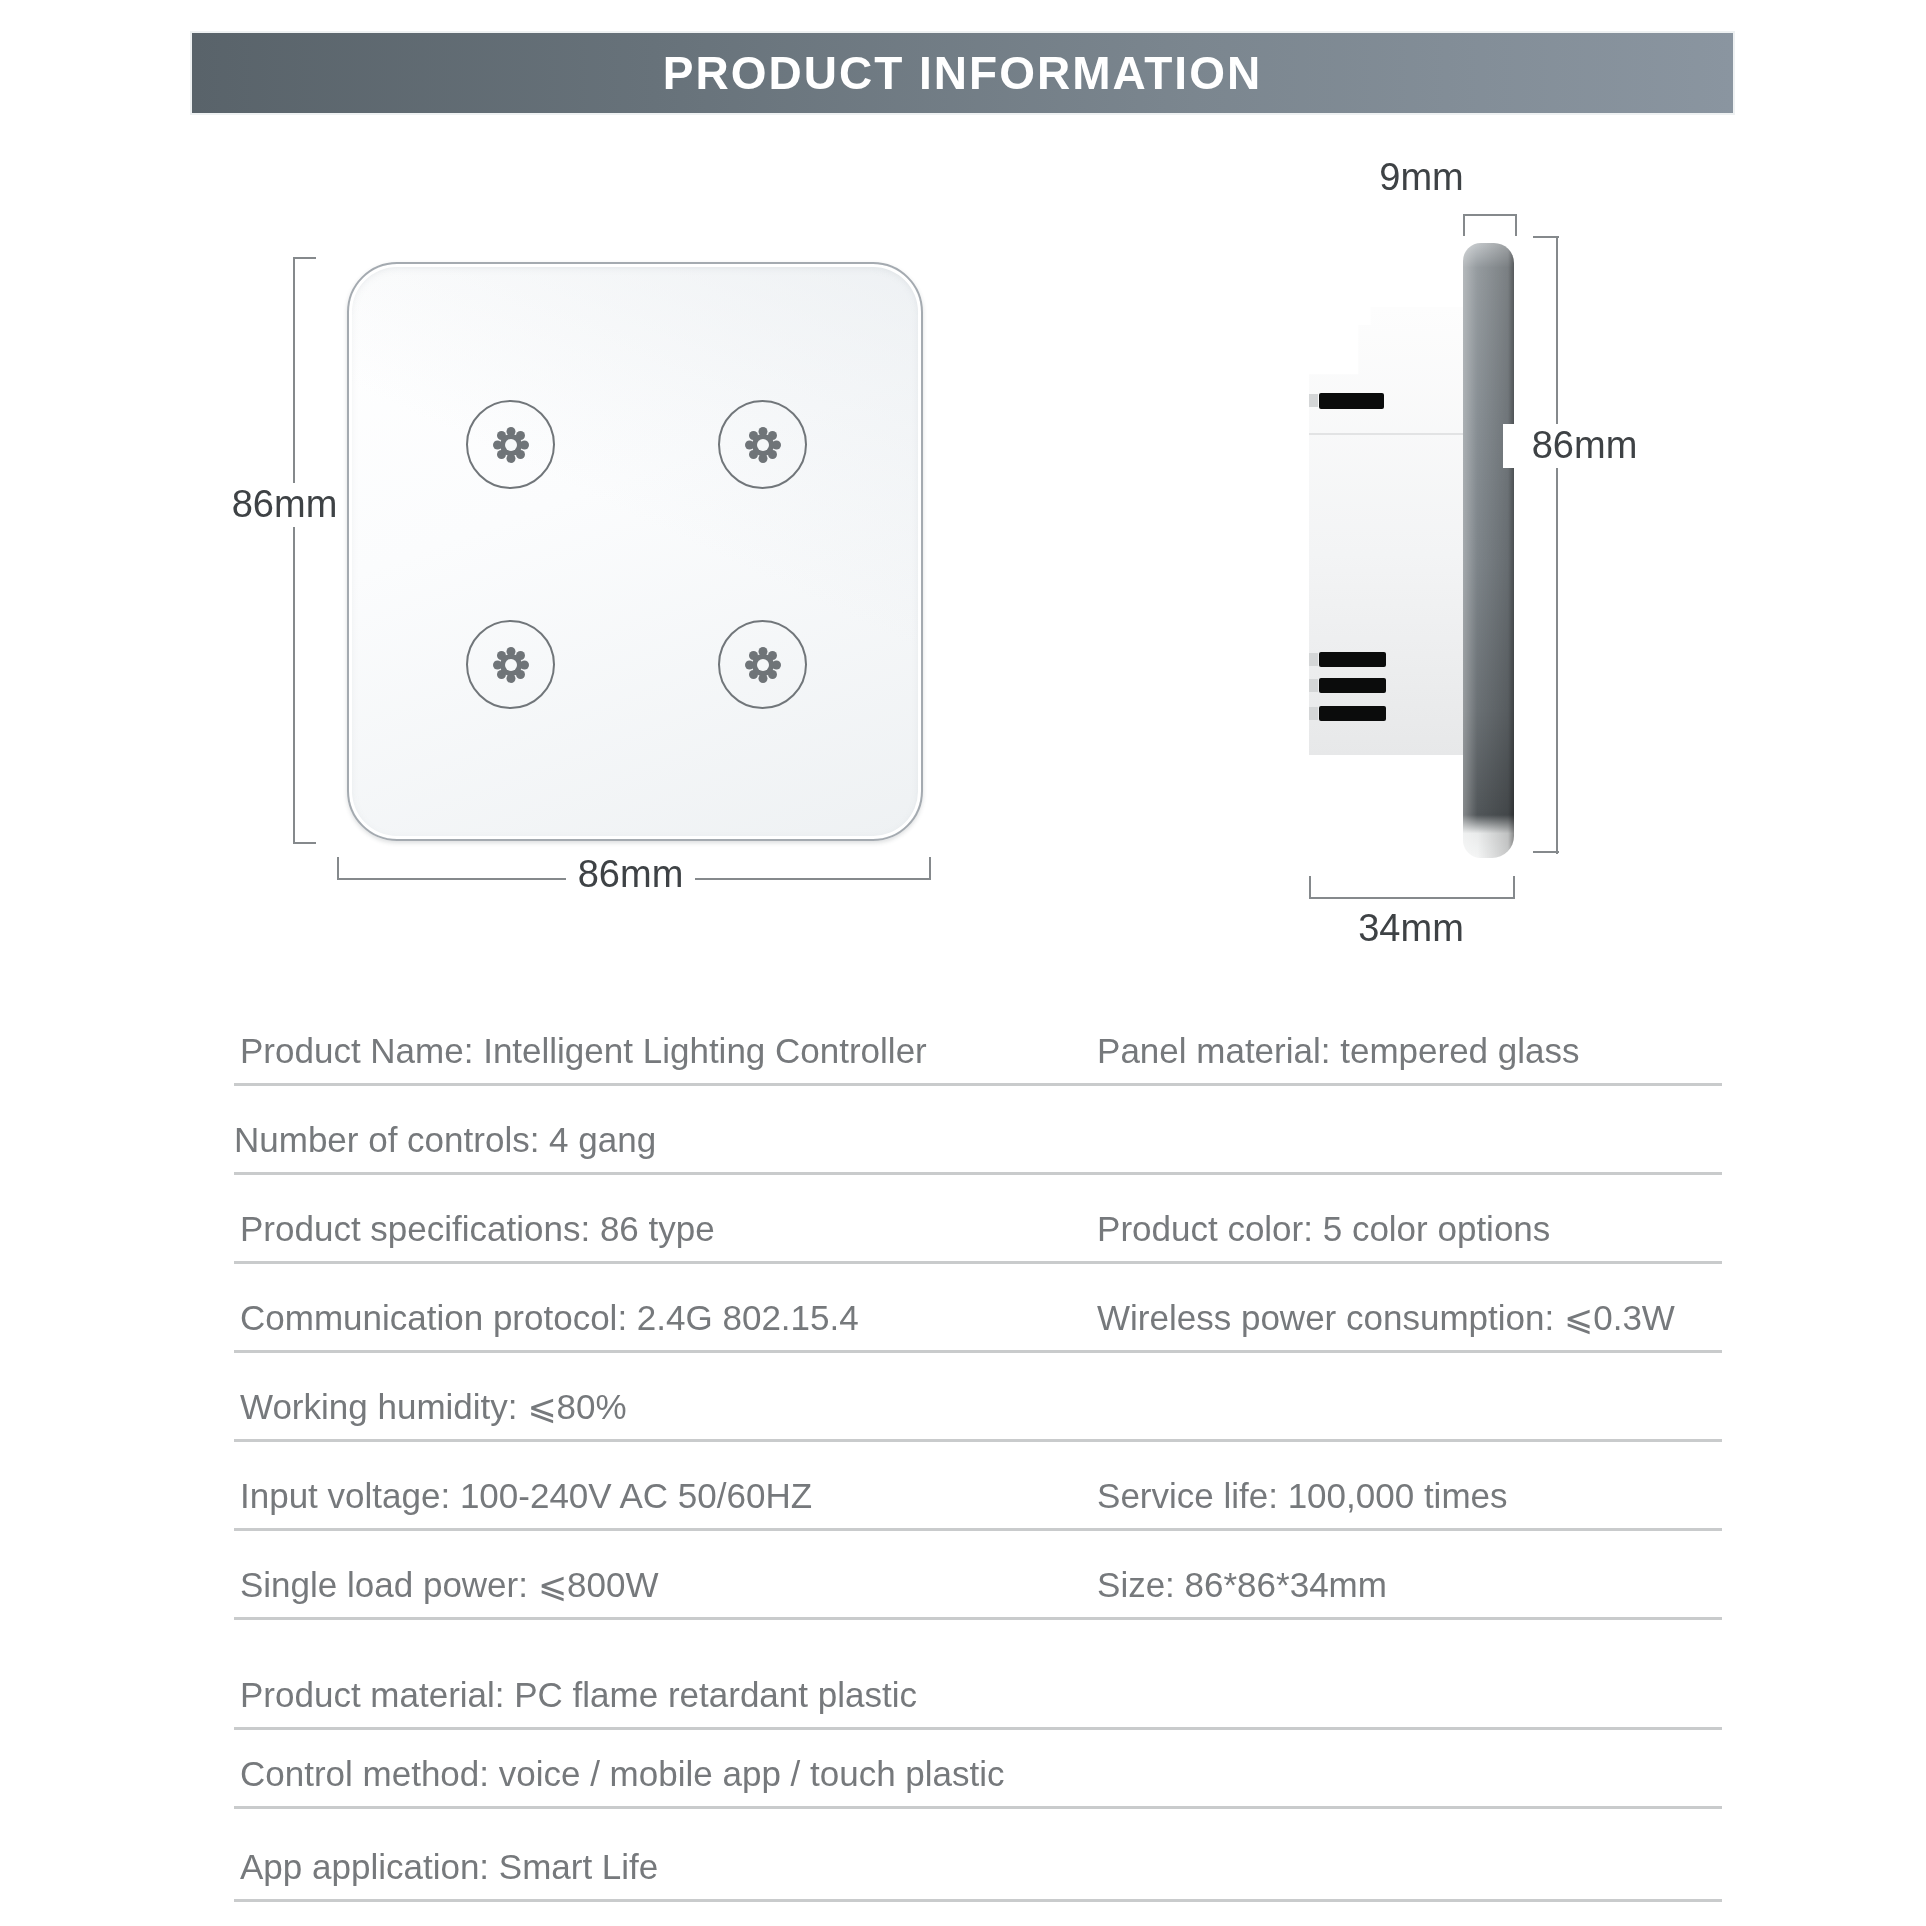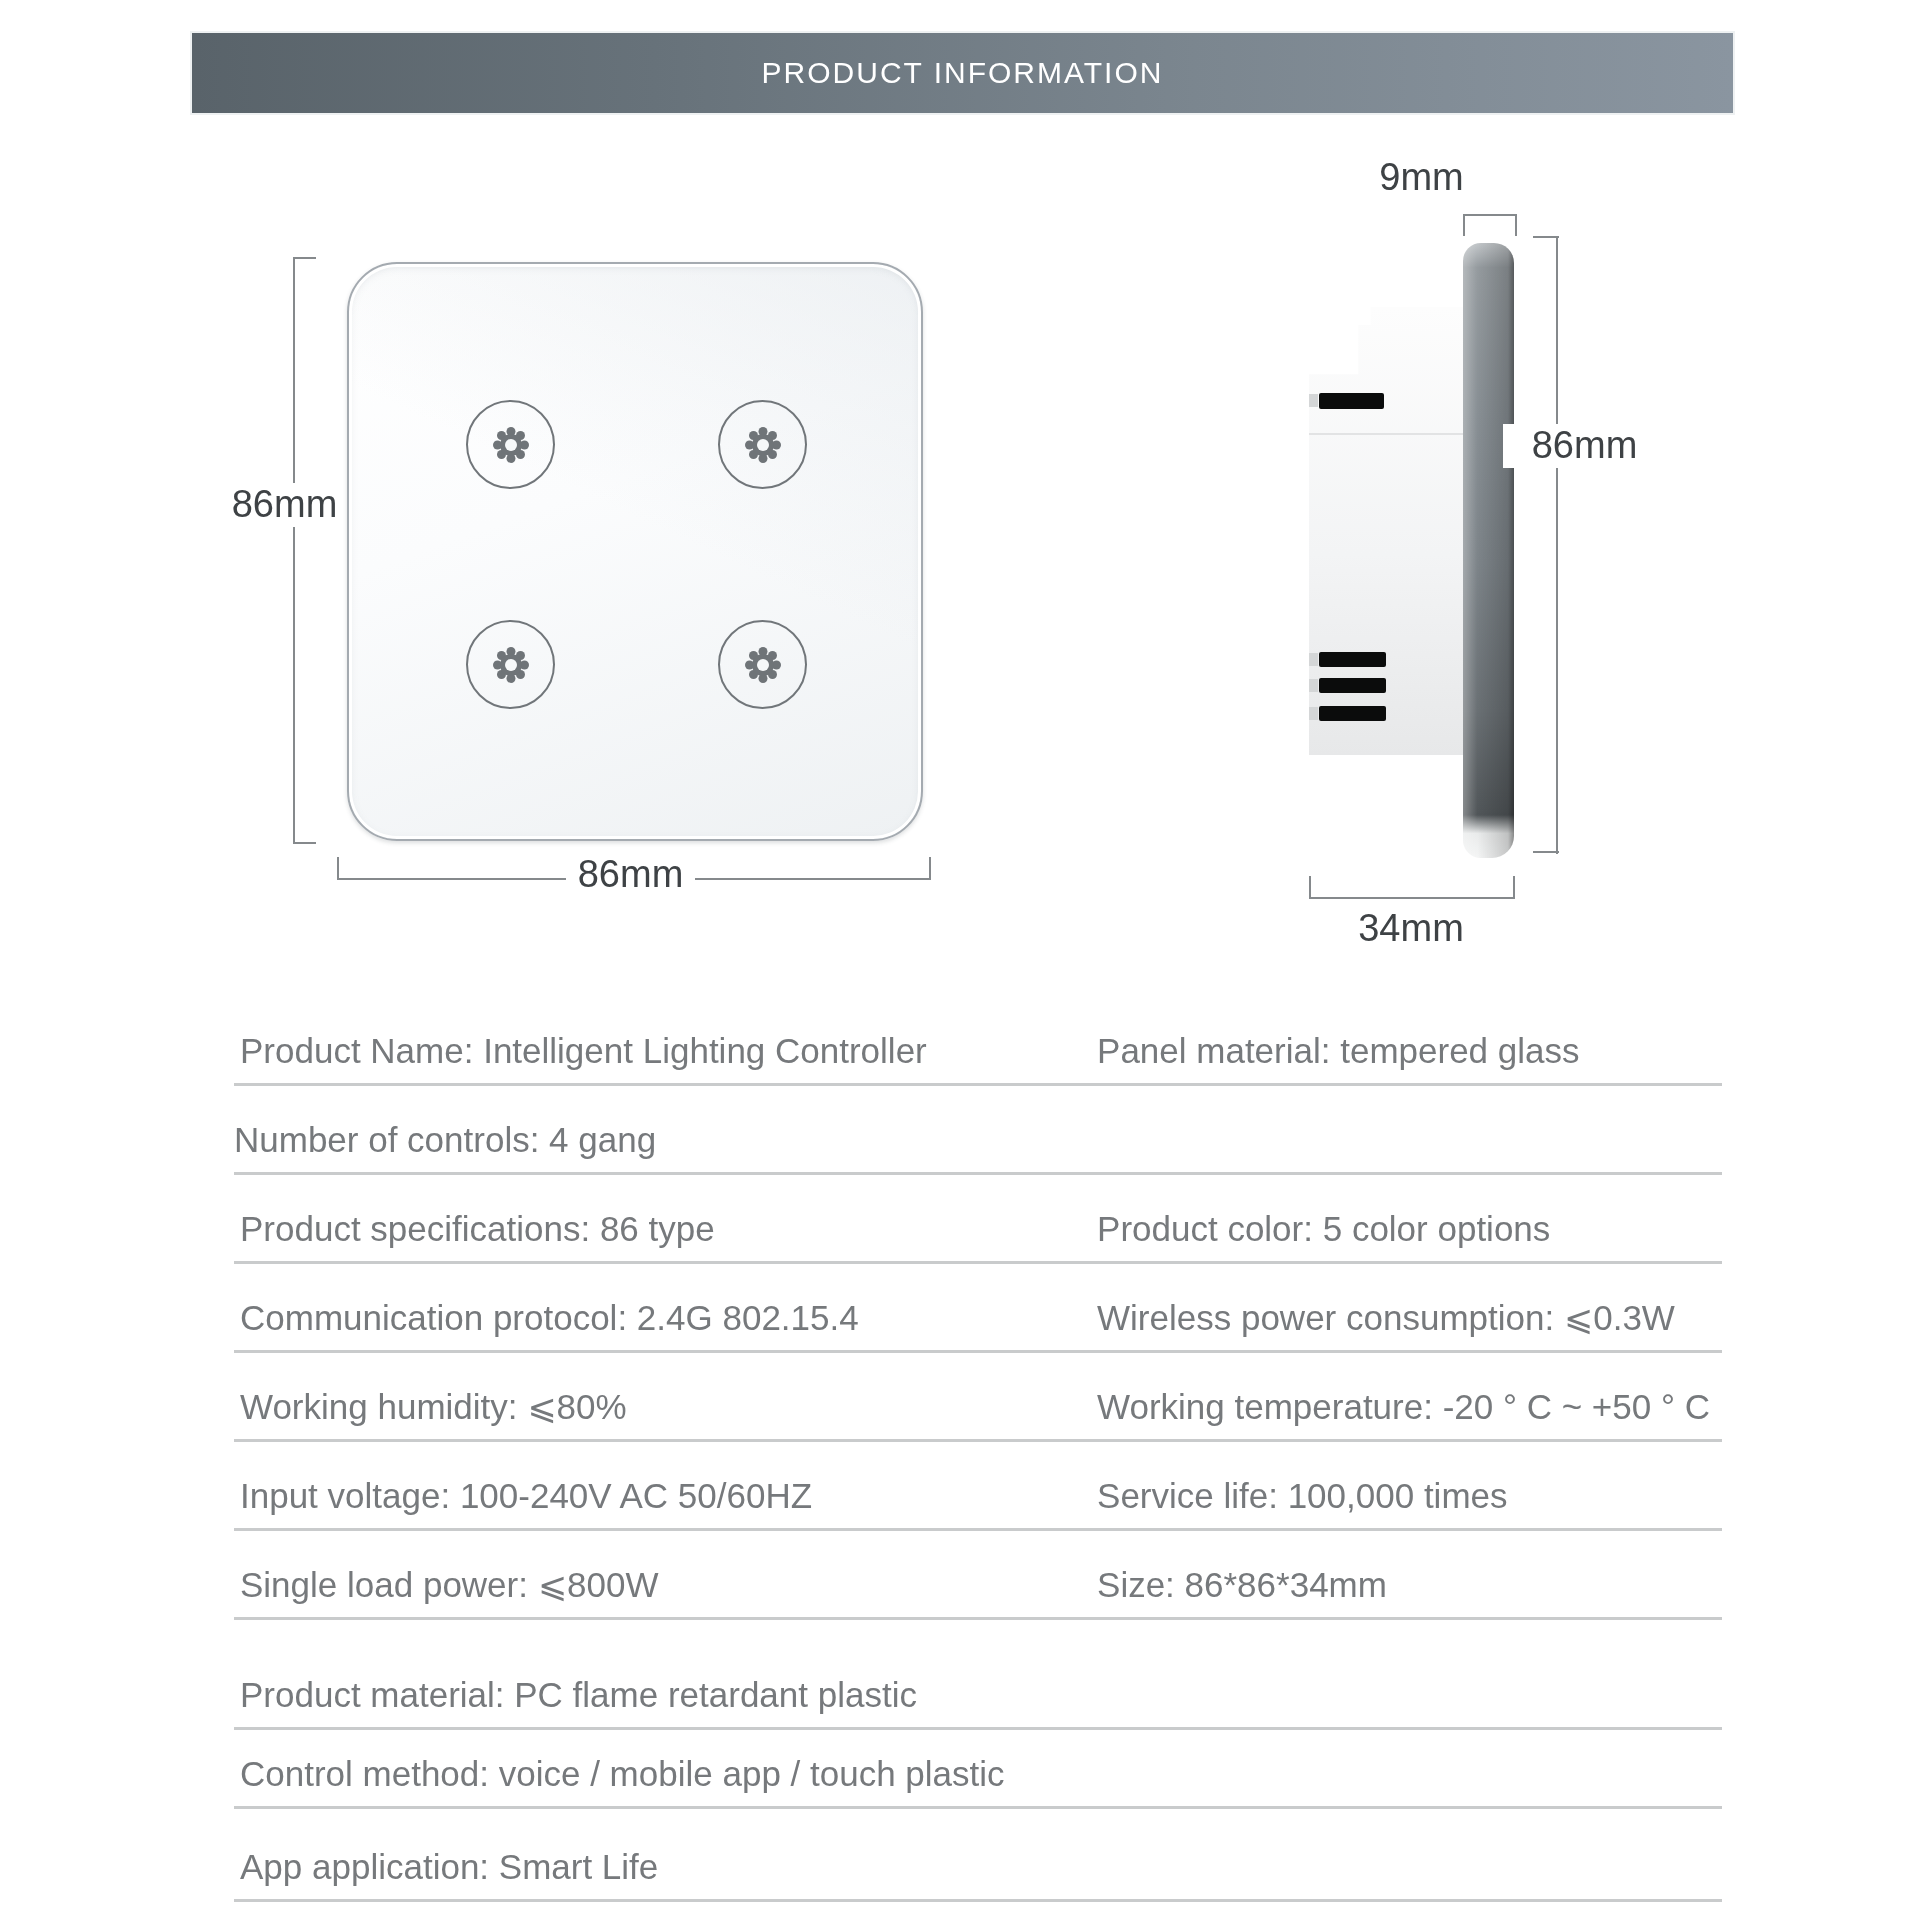--- a/index.html
+++ b/index.html
@@ -13,21 +13,21 @@
   .abs { position:absolute; }
 
   
   .header-bar {
     left:192px; top:33px; width:1541px; height:80px;
     background:linear-gradient(90deg,#59636a 0%,#67727a 30%,#7b868f 65%,#8a95a0 100%);
     box-shadow:0 0 0 2px #eef1f2;
     display:flex; align-items:center; justify-content:center;
   }
   .header-title {
-    color:#ffffff; font-size:30px; letter-spacing:2px; font-weight:400;
+    color:#ffffff; font-size:46px; letter-spacing:2px; font-weight:700;
   }
 
   
   .dline { background:#85898c; }
   .dim-label {
     color:#3e4245; font-size:38px; text-align:center;
     background:#ffffff; line-height:1.15; white-space:nowrap;
   }
   .dim-label.nobg { background:transparent; }
 
@@ -218,21 +218,20 @@
   <div class="spec-row row-std">
     <span class="cell-left">Product specifications: 86 type</span>
     <span class="cell-right">Product color: 5 color options</span>
   </div>
   <div class="spec-row row-std">
     <span class="cell-left">Communication protocol: 2.4G 802.15.4</span>
     <span class="cell-right">Wireless power consumption: ⩽0.3W</span>
   </div>
   <div class="spec-row row-std">
     <span class="cell-left">Working humidity: ⩽80%</span>
-    <span class="cell-right">Working temperature: -20 ° C ~ +50 ° C</span>
   </div>
   <div class="spec-row row-std">
     <span class="cell-left">Input voltage: 100-240V AC 50/60HZ</span>
     <span class="cell-right">Service life: 100,000 times</span>
   </div>
   <div class="spec-row row-std">
     <span class="cell-left">Single load power: ⩽800W</span>
     <span class="cell-right">Size: 86*86*34mm</span>
   </div>
   <div class="spec-row row-full-a">

